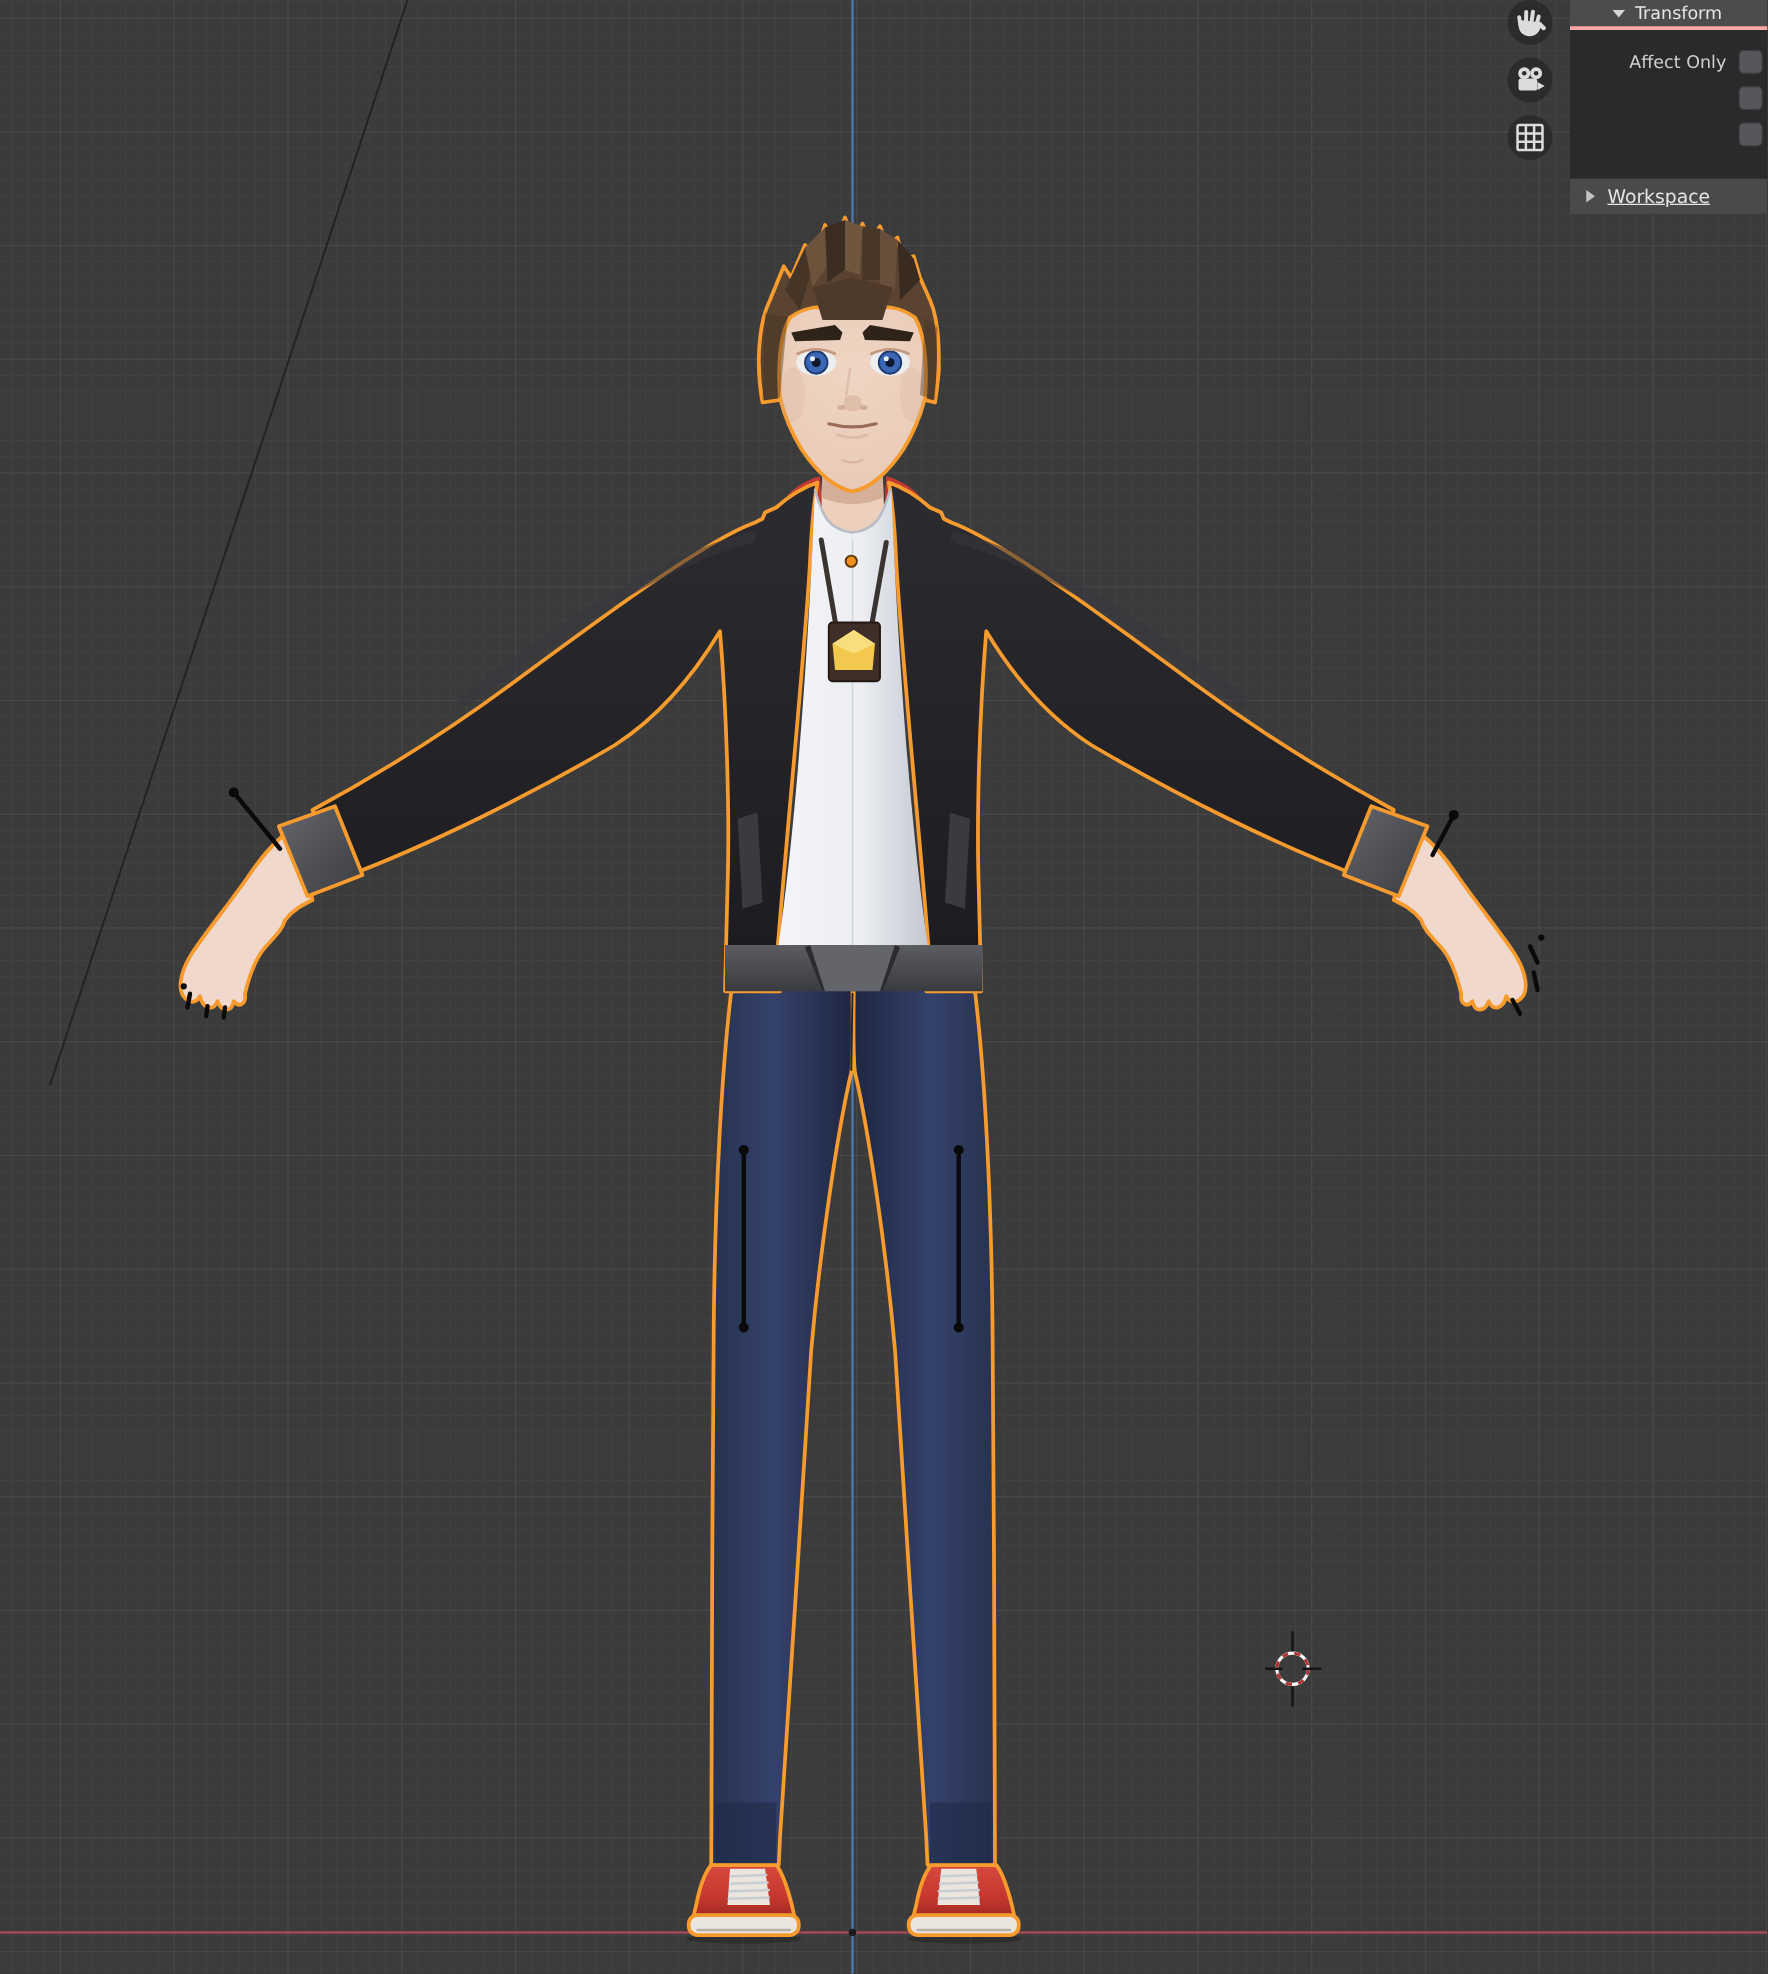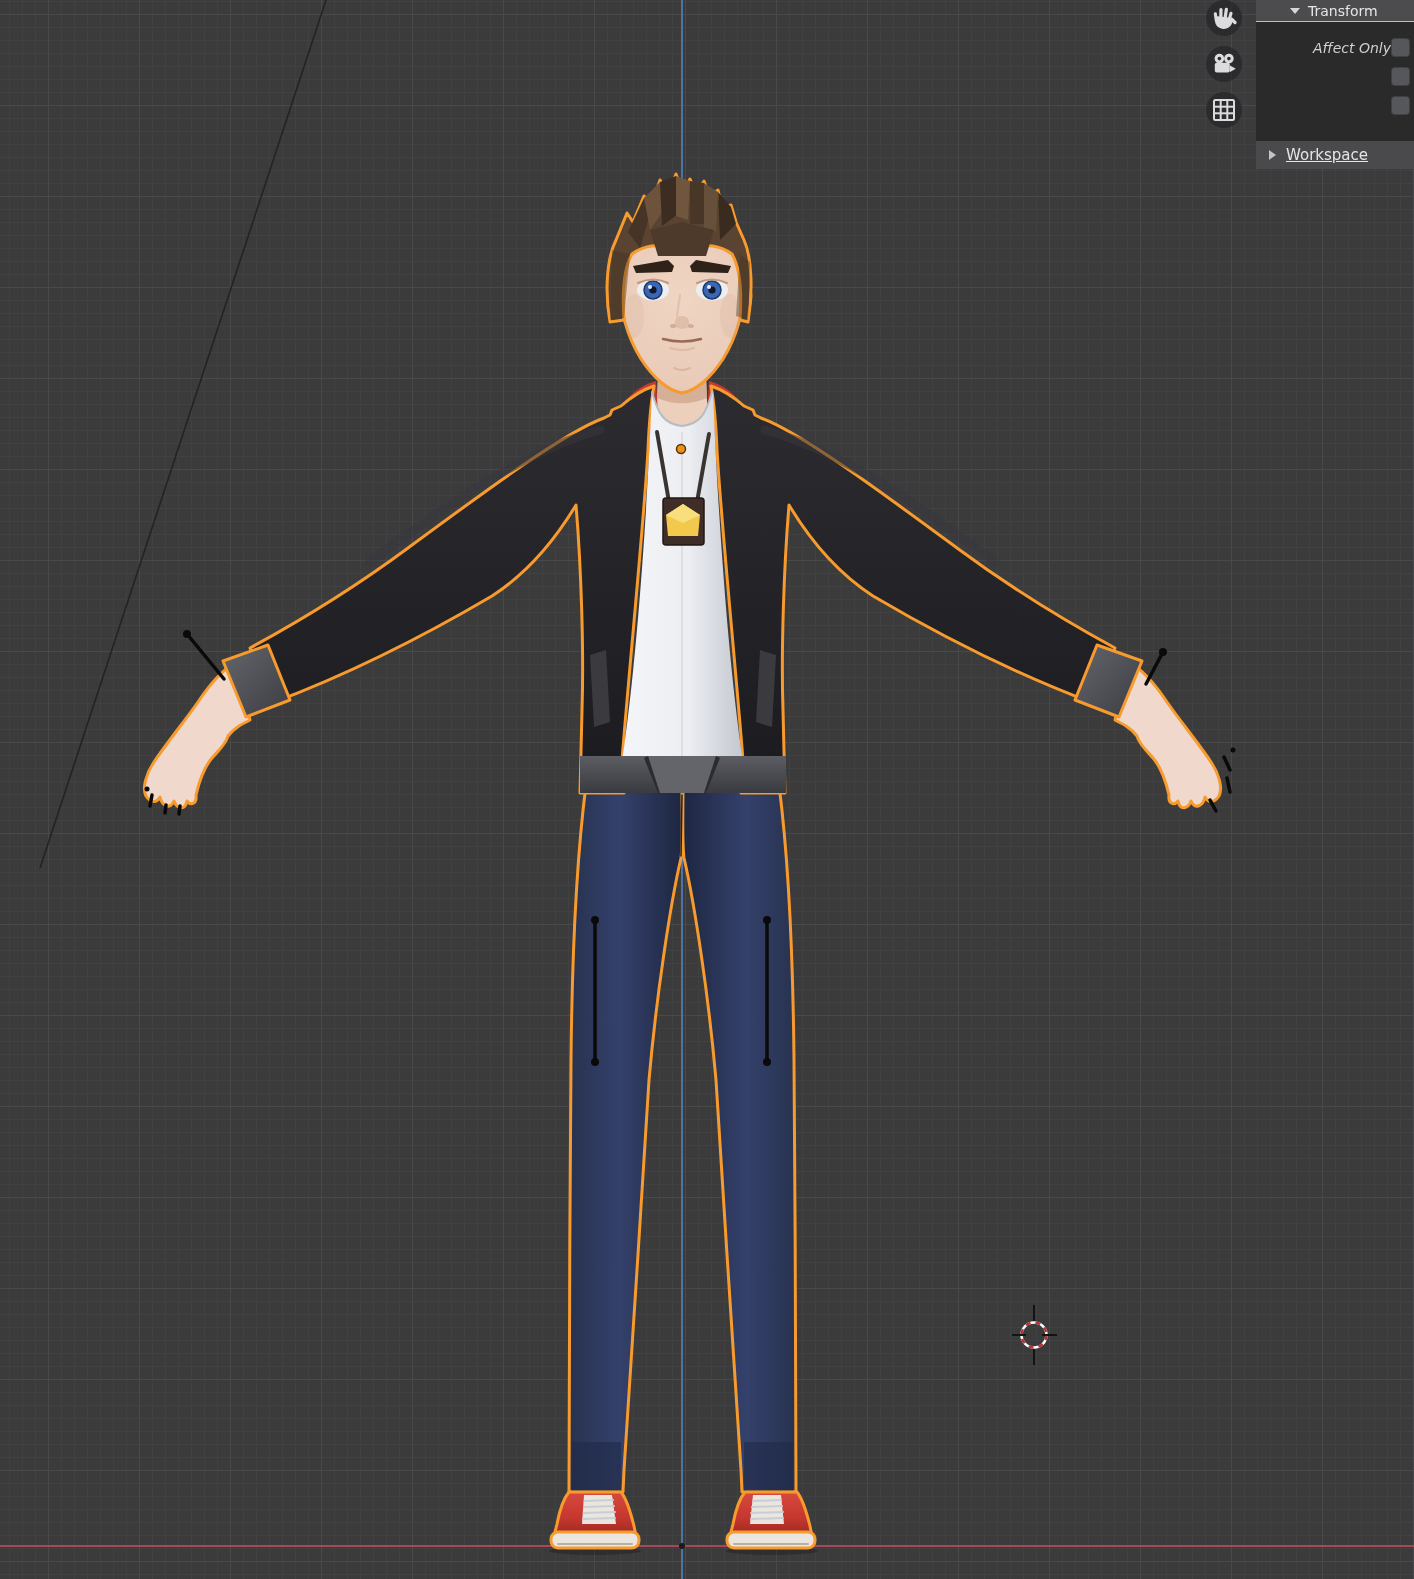--- a/index.html
+++ b/index.html
@@ -20,26 +20,26 @@
       linear-gradient(var(--grid-minor) 1px, transparent 1px),
       linear-gradient(90deg, var(--grid-minor) 1px, transparent 1px);
     background-size:91px 91px,91px 91px,13px 13px,13px 13px;
     background-position:0 14px,48px 0,0 1px,9px 0;}
   .scene{position:absolute;inset:0;}
   .gizmo-btn{position:absolute;width:36px;height:36px;border-radius:50%;
     background:var(--gizmo-circle);display:flex;align-items:center;justify-content:center;}
   .sidebar{position:absolute;left:1256px;top:0;width:158px;
     font-family:"DejaVu Sans","Liberation Sans",sans-serif;}
   .panel-header{height:21px;background:var(--panel-header-bg);display:flex;align-items:center;
-    color:var(--panel-text);font-size:14px;border-bottom:1px solid #fca5a5;}
+    color:var(--panel-text);font-size:14px;border-bottom:3px solid #fca5a5;}
   .panel-header .tri-down{width:0;height:0;border-left:5px solid transparent;
     border-right:5px solid transparent;border-top:6px solid #d6d6d6;margin:0 8px 0 34px;}
   .panel-body{height:119px;background:var(--panel-body-bg);padding-top:16px;box-sizing:border-box;}
   .panel-row{display:flex;align-items:center;justify-content:flex-end;height:19px;margin:0 0 10px 0;padding-right:4px;}
-  .panel-row label{color:var(--panel-label);font-size:14px;font-style:italic;}
+  .panel-row label{color:var(--panel-label);font-size:14px;margin-right:10px;}
   .checkbox{width:19px;height:19px;background:var(--checkbox-bg);border-radius:4px;
     box-shadow:inset 0 0 0 1px rgba(0,0,0,.25);}
   .workspace-header{height:28px;background:#4a4a4c;display:flex;align-items:center;
     color:var(--panel-text);font-size:15px;text-decoration:underline;}
   .workspace-header .tri-right{width:0;height:0;border-top:5px solid transparent;
     border-bottom:5px solid transparent;border-left:7px solid #c4c4c6;margin:0 10px 0 13px;}
 </style>
 </head>
 <body>
 

